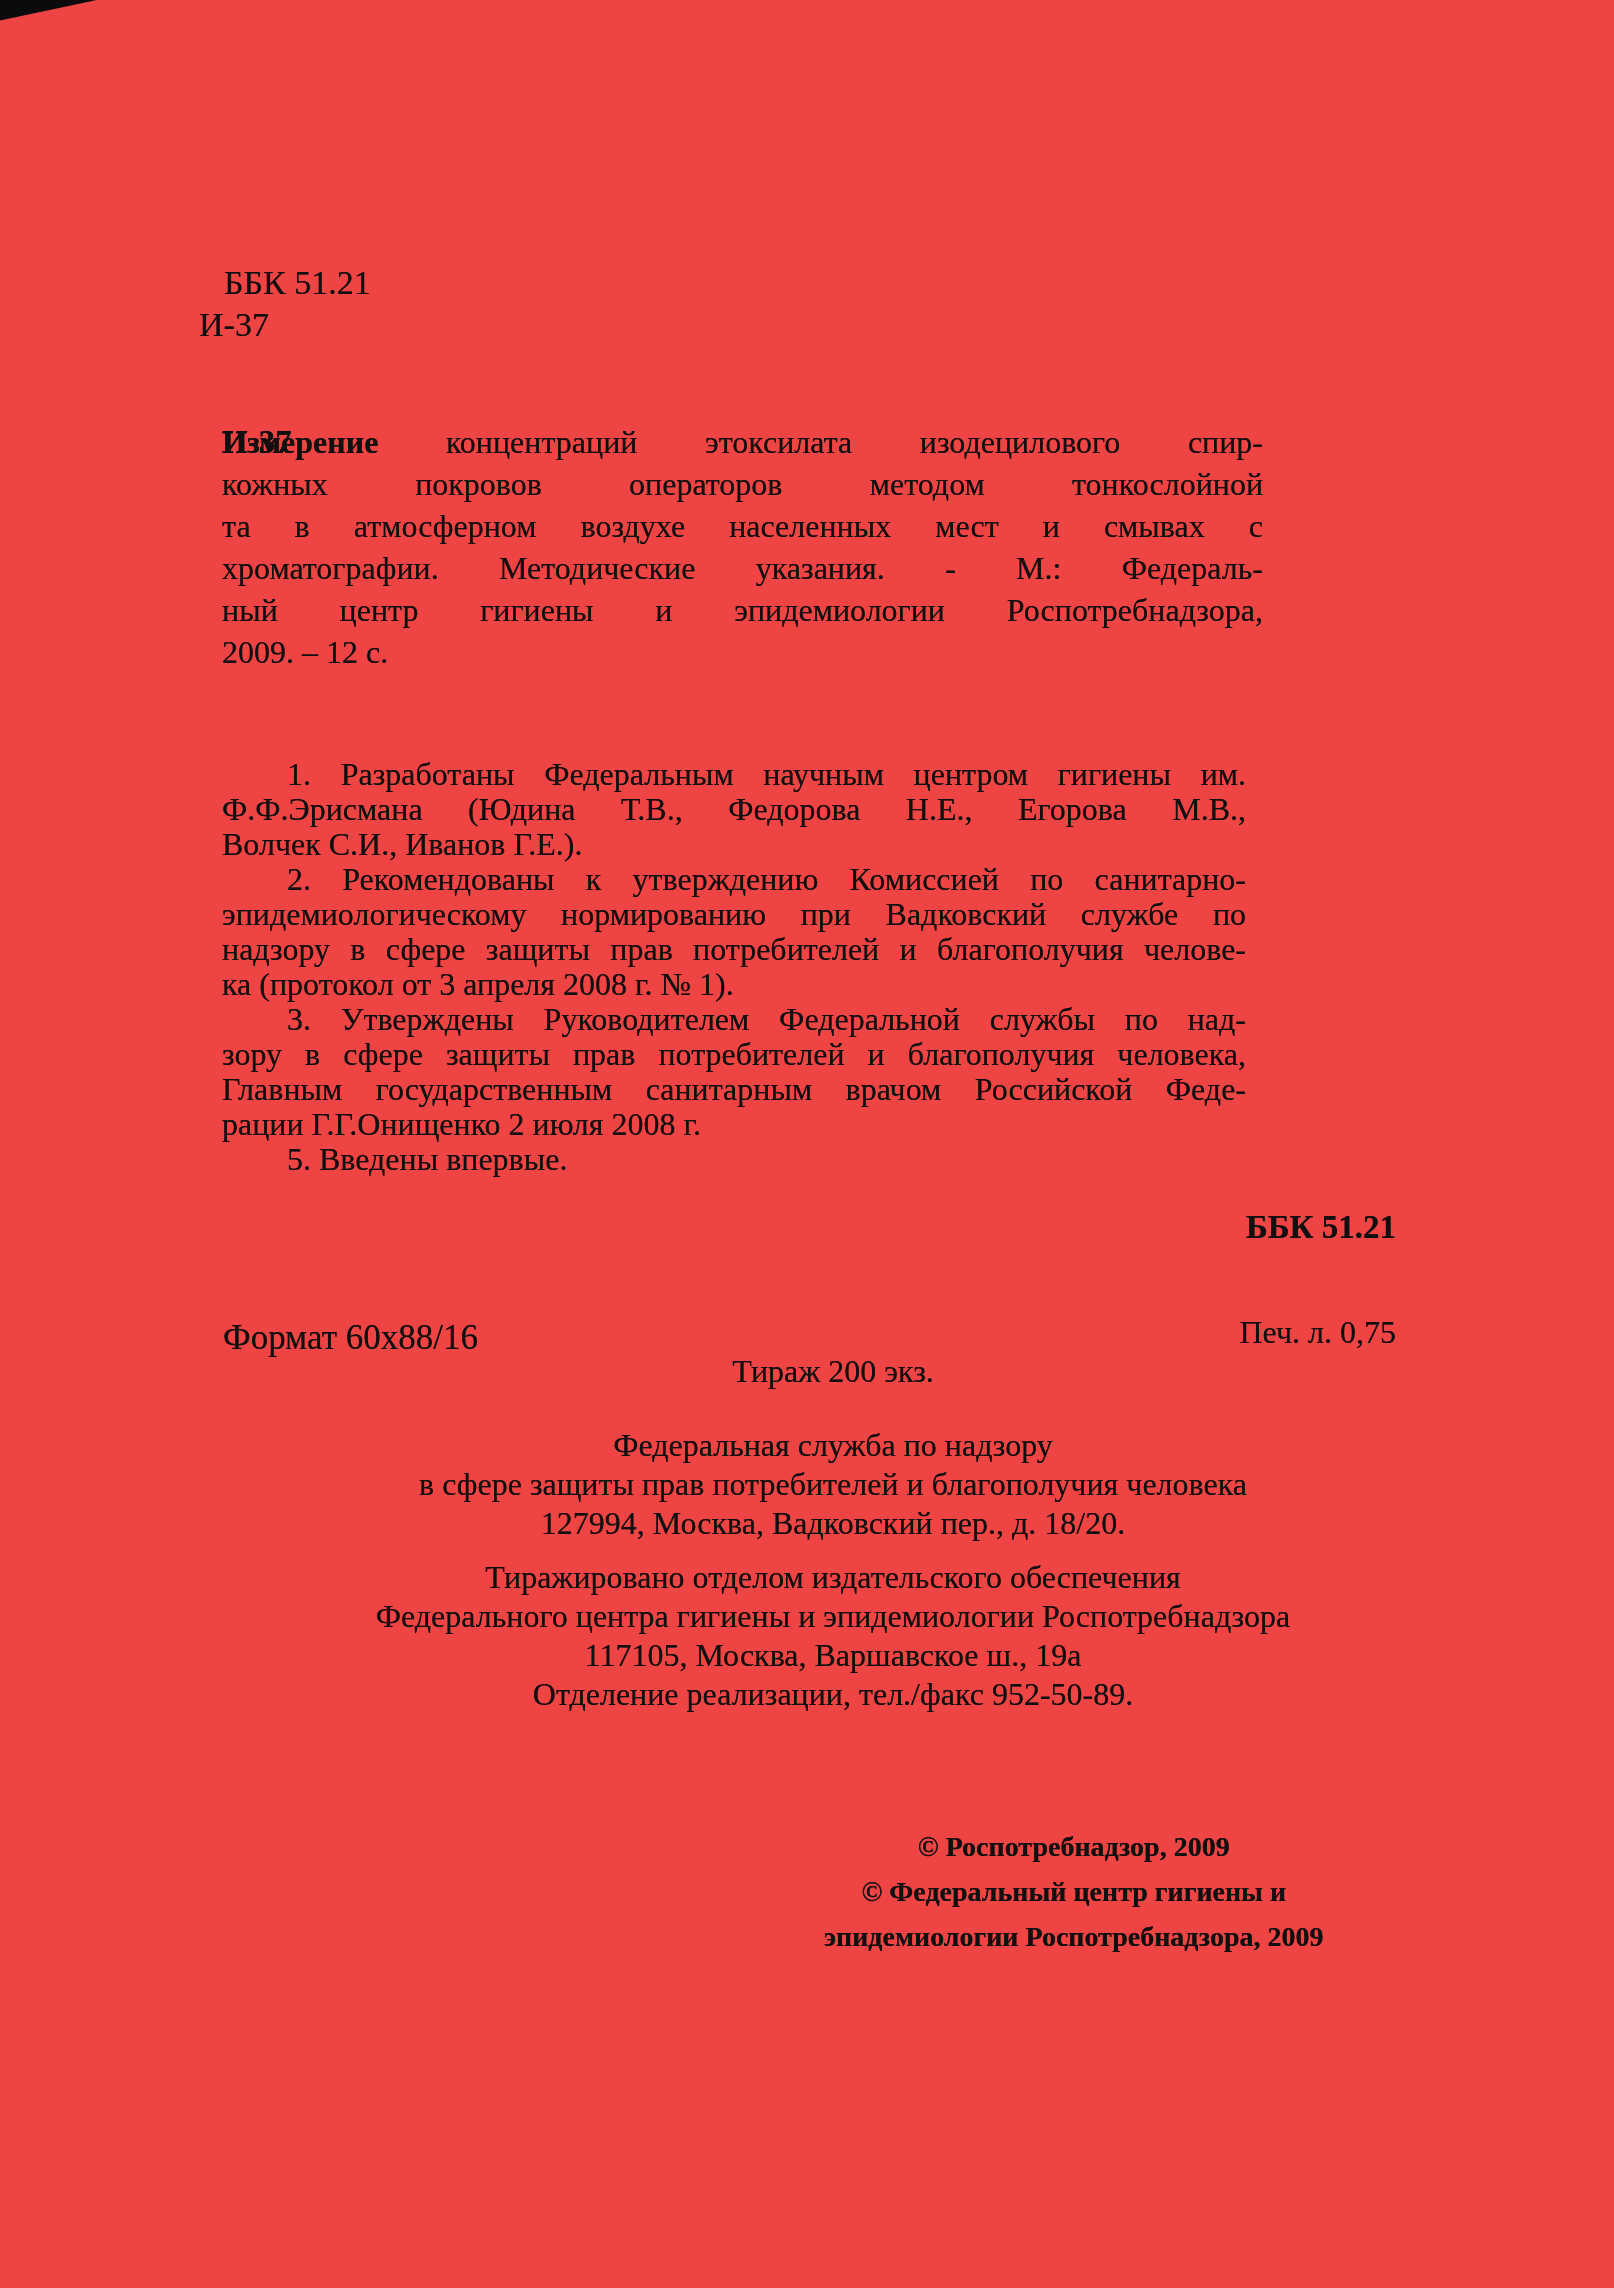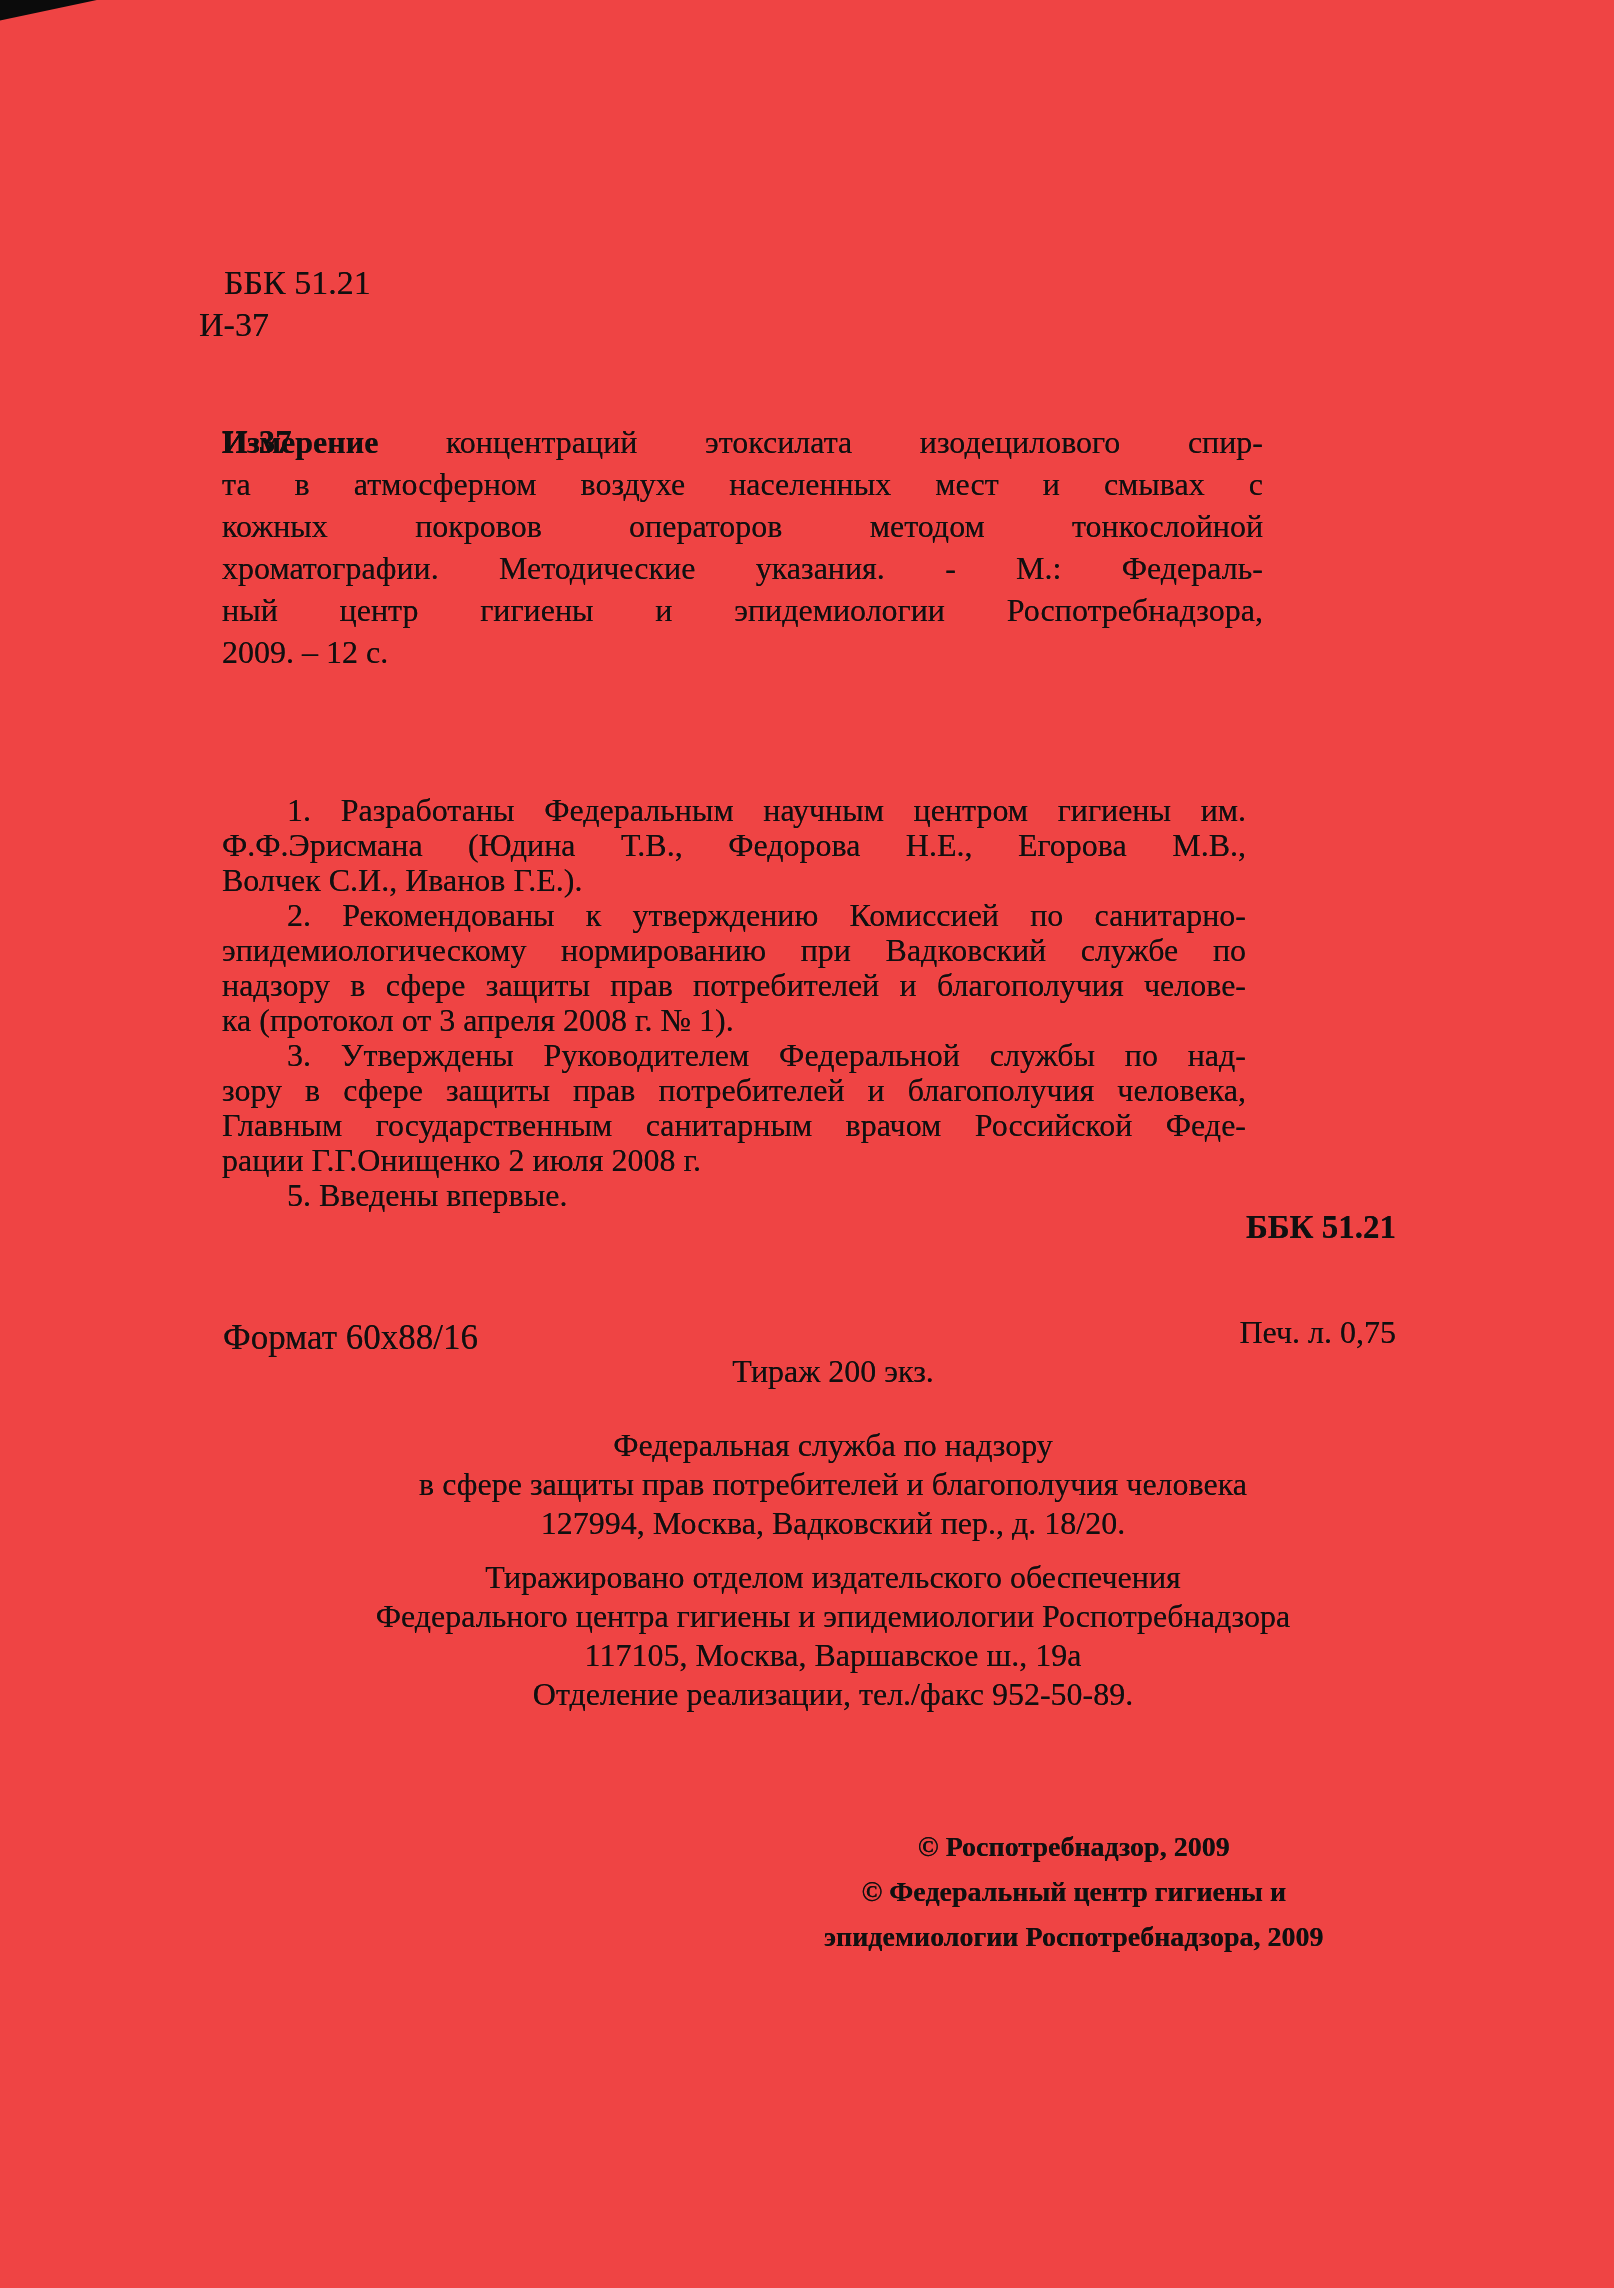--- a/index.html
+++ b/index.html
@@ -35,21 +35,21 @@
   .entry {
     position:absolute; left:222px; top:421px; width:1041px;
     font-size:32px; line-height:42px;
   }
   .entry-code { position:absolute; left:0; top:0; font-weight:bold; font-size:33px; }
   .entry-body { }
   .b { font-weight:bold; }
 
   .notes {
     position:absolute; left:222px; top:757px; width:1024px;
-    font-size:32px; line-height:35px;margin-top:36px;
+    font-size:32px; line-height:35px;
   }
   .note .ln:first-child { text-indent:65px; }
 
   .bbk-right {
     position:absolute; right:218px; top:1209px;
     font-size:33px; font-weight:bold;
   }
 
   .format-left  { position:absolute; left:223px;  top:1318px; font-size:35px; }
   .format-right { position:absolute; right:218px; top:1314px; font-size:32px; }
@@ -83,22 +83,22 @@
   <div class="bbk-top">
       <div class="ln">ББК 51.21</div>
       <div class="ln ln-last">И-37</div>
     </div>
 
   <div class="entry">
     <div class="entry-code">И-37</div>
     <div class="entry-body justify">
       <div class="ln"><span class="b">Измерение</span> <span>концентраций этоксилата изодецилового спир-</span></div>
       <div>
+          <div class="ln">кожных покровов операторов методом тонкослойной</div>
           <div class="ln">та в атмосферном воздухе населенных мест и смывах с</div>
-          <div class="ln">кожных покровов операторов методом тонкослойной</div>
           <div class="ln">хроматографии. Методические указания. - М.: Федераль-</div>
           <div class="ln">ный центр гигиены и эпидемиологии Роспотребнадзора,</div>
           <div class="ln ln-last">2009. – 12 с.</div>
         </div>
     </div>
   </div>
 
   <div class="notes">
     <div class="note justify">
         <div class="ln">1. Разработаны Федеральным научным центром гигиены им.</div>

